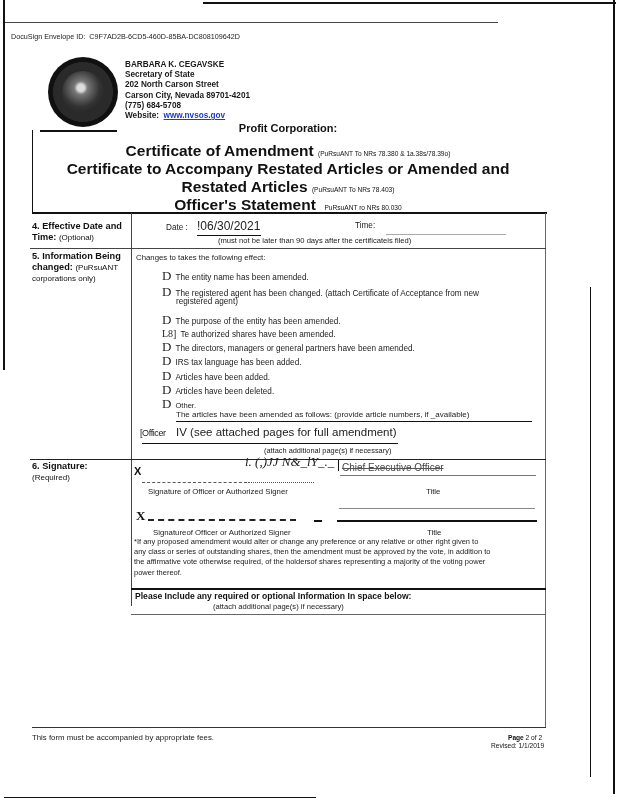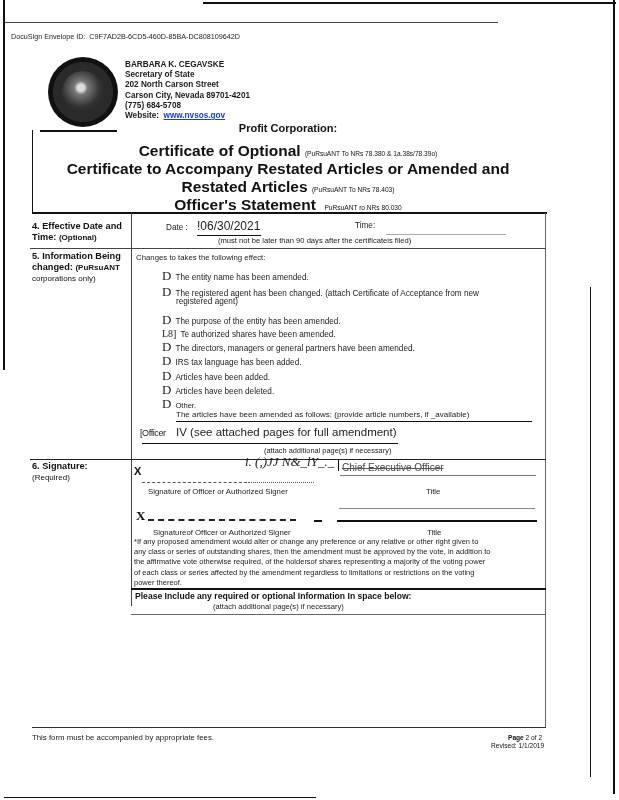--- a/index.html
+++ b/index.html
@@ -15,21 +15,21 @@
   .addr { left:125px; top:60px; font-size:8.2px; font-weight:bold; line-height:10.2px; color:#1a1a1a; }
   .addr a { color:#1a3cc8; text-decoration:underline; }
   .titles { left:30px; width:516px; text-align:center; font-weight:bold; color:#111; }
   .t1 { top:122px; font-size:11px; }
   .t2 { top:142px; font-size:15.5px; }
   .t3 { top:160px; font-size:15.5px; }
   .t4 { top:178px; font-size:15.5px; }
   .t5 { top:196px; font-size:15.5px; }
   .small { font-size:6.6px; font-weight:normal; }
   .lbl { font-size:9.2px; font-weight:bold; line-height:11px; }
-  .lbl .n { font-weight:bold; font-size:8px; }
+  .lbl .n { font-weight:normal; font-size:8px; }
   .txt { font-size:8.2px; color:#222; white-space:nowrap; }
   .chk { font-family:"Liberation Serif", serif; font-size:13px; color:#222; }
   .item { position:absolute; left:162px; white-space:nowrap; }
   .item .chk { margin-right:4px; }
   .item .t { font-size:8.2px; color:#222; }
   .big { font-size:12px; color:#222; }
   .dash { border-bottom:1px dashed #555; }
   .sigscript { font-family:"Liberation Serif", serif; font-style:italic; font-size:13px; color:#222; }
 </style>
 </head>
@@ -59,21 +59,21 @@
   <div>(775) 684-5708</div>
   <div><span>Website:</span>&nbsp;
     <a>www.nvsos.gov</a></div>
 </div>
 
 <div class="line" style="left:32px; top:130px; width:1px; height:83px;"></div>
 <div class="line" style="left:32px; top:212px; width:515px; height:2px;"></div>
 
 <div class="abs titles t1">Profit Corporation:</div>
 <div class="abs titles t2">
-  <span>Certificate of Optional</span> <span class="small">(PuRsuANT To NRs 78.380 &amp; 1a.38s/78.39o)</span>
+  <span>Certificate of Amendment</span> <span class="small">(PuRsuANT To NRs 78.380 &amp; 1a.38s/78.39o)</span>
 </div>
 <div class="abs titles t3">Certificate to Accompany Restated Articles or Amended and</div>
 <div class="abs titles t4">
   <span>Restated Articles</span> <span class="small">(PuRsuANT To NRs 78.403)</span>
 </div>
 <div class="abs titles t5">
   <span>Officer's Statement</span>&nbsp; <span class="small">PuRsuANT ro NRs 80.030</span>
 </div>
 
 <div class="line" style="left:545px; top:213px; width:1px; height:515px; background:#666;"></div>
@@ -158,21 +158,20 @@
 <div class="line" style="left:314px; top:520px; width:8px; height:2px;"></div>
 <div class="abs" style="left:338px; top:508px; width:198px; height:12px;"></div>
 <div class="line" style="left:337px; top:520px; width:200px; height:2px;"></div>
 <div class="abs txt" style="left:153px; top:528px; font-size:7.8px;">Signatureof Officer or Authorized Signer</div>
 <div class="abs txt" style="left:427px; top:528px; font-size:7.8px;">Title</div>
 
 <div class="abs txt" style="left:134px; top:537px; font-size:7.5px; line-height:10.2px; white-space:nowrap;">
   <div>*If any proposed amendment would alter or change any preference or any relative or other right given to</div>
   <div>any class or series of outstanding shares, then the amendment must be approved by the vote, in addition to</div>
   <div>the affirmative vote otherwise required, of the holdersof shares representing a majority of the voting power</div>
-  <div>of each class or series affected by the amendment regardless to limitations or restrictions on the voting</div>
   <div>power thereof.</div>
 </div>
 
 <div class="abs" style="left:135px; top:591px; font-size:8.6px; font-weight:bold; white-space:nowrap;">Please Include any required or optional Information In space  below:</div>
 <div class="abs txt" style="left:213px; top:602px; font-size:7.6px;">(attach additional page(s) if necessary)</div>
 <div class="abs" style="left:133px; top:616px; width:410px; height:110px;"></div>
 
 <div class="abs txt" style="left:32px; top:733px; font-size:7.8px;">This form must be accompanied by appropriate fees.</div>
 <div class="abs" style="left:508px; top:734px; font-size:6.6px; white-space:nowrap;">
   <span style="font-weight:bold;">Page</span>&nbsp;<span>2 of 2</span>

